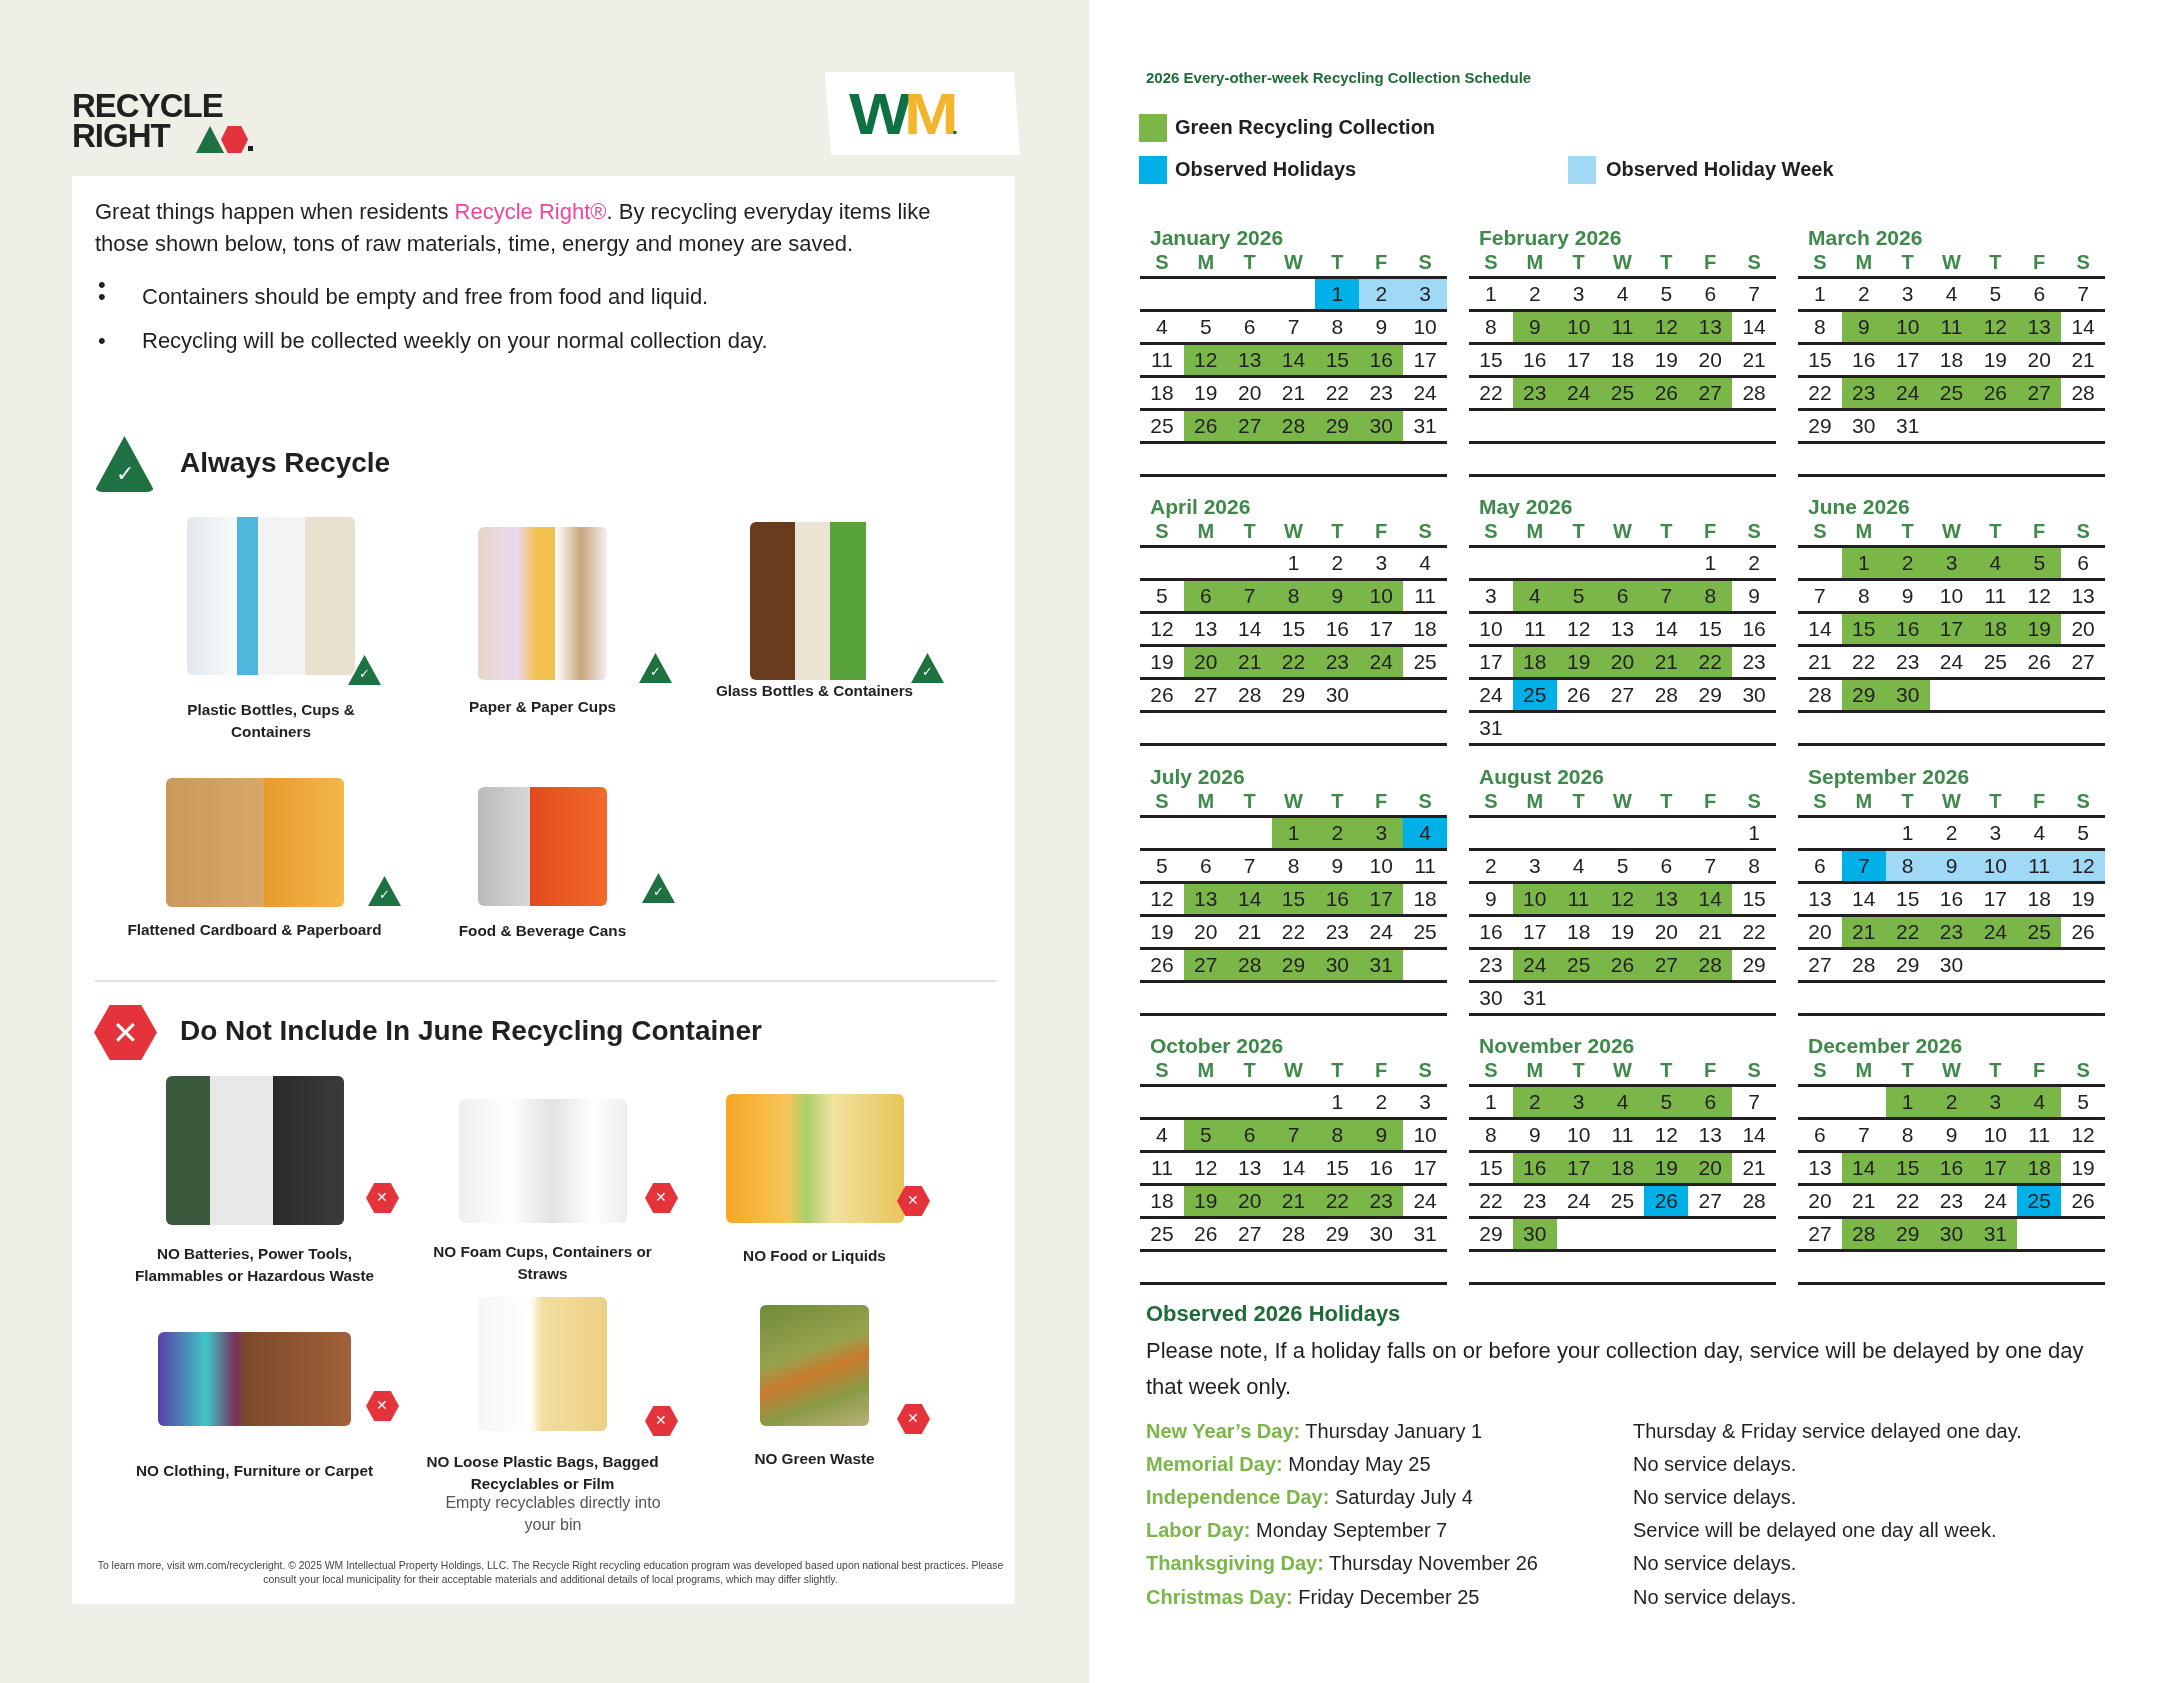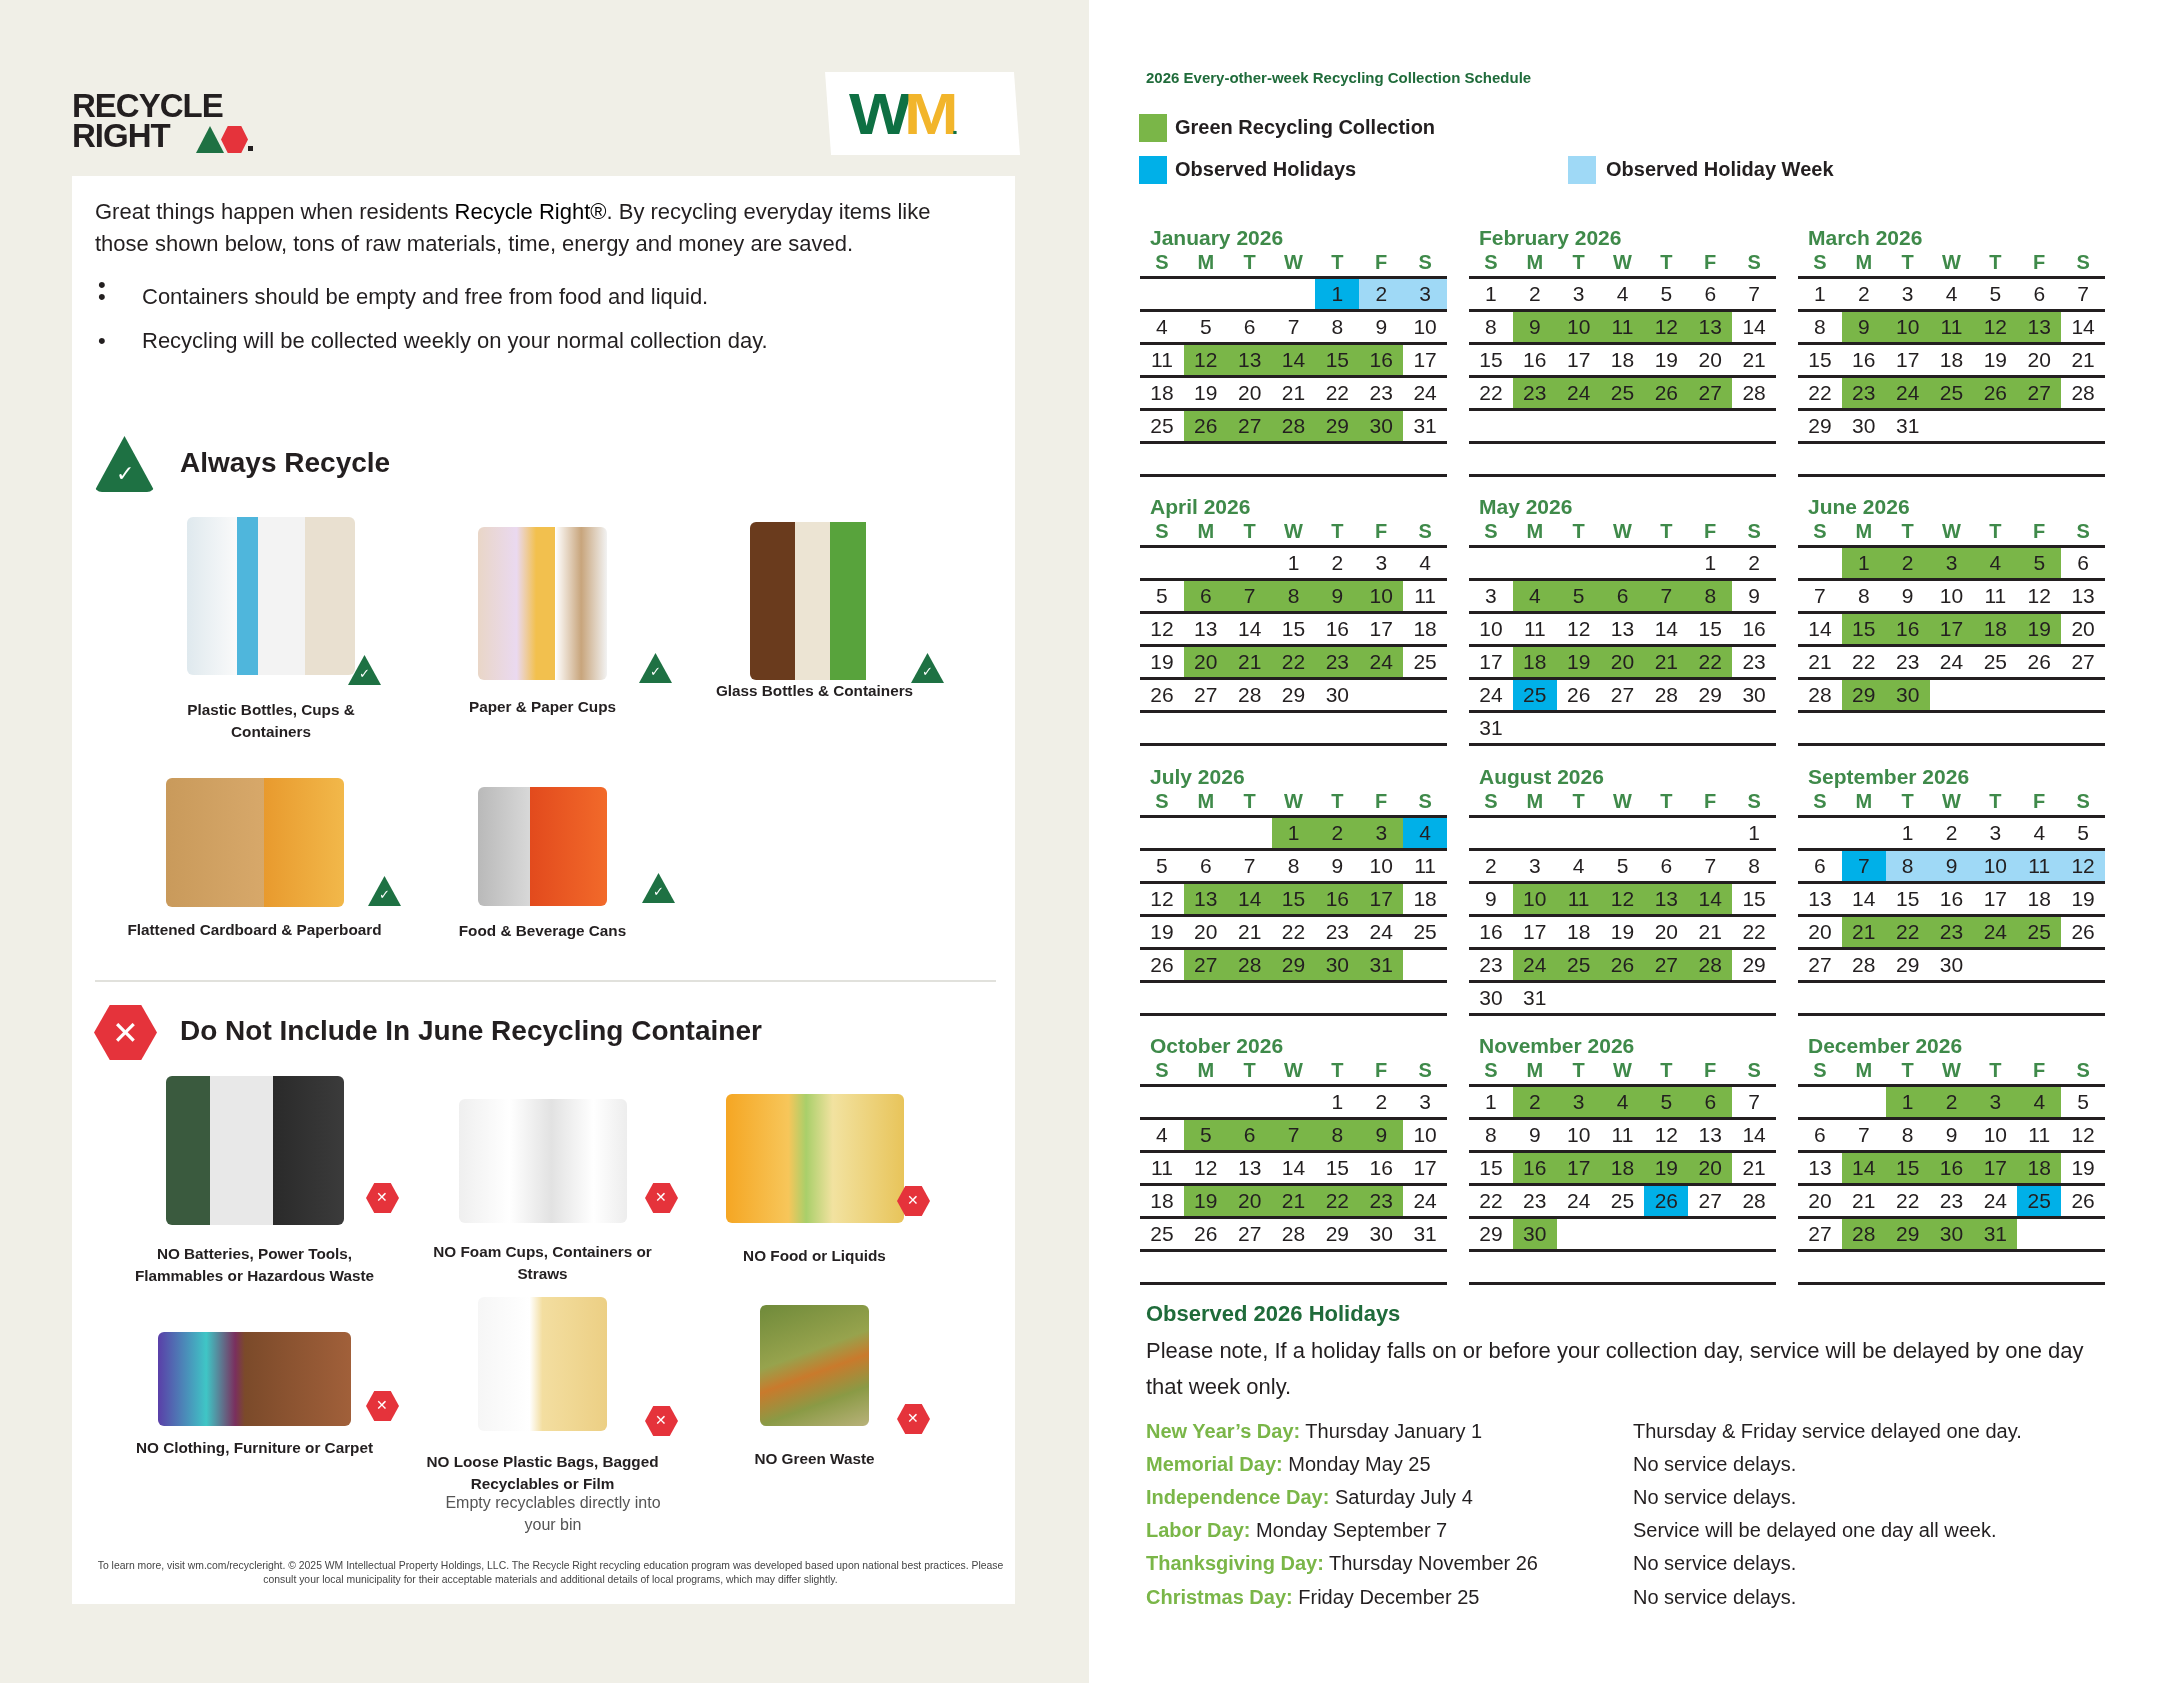--- a/index.html
+++ b/index.html
@@ -15,21 +15,21 @@
   .rr-hex { position: absolute; left: 149px; top: 35px; width: 27px; height: 27px; background: #e5333b; clip-path: polygon(25% 0, 75% 0, 100% 50%, 75% 100%, 25% 100%, 0 50%); }
   .rr-dot { position: absolute; left: 176px; top: 55px; width: 5px; height: 5px; background: #231f20; }
 
   .wm-box { left: 819px; top: 72px; width: 201px; height: 83px; background: #ffffff; clip-path: polygon(3% 0, 97% 0, 100% 100%, 6% 100%); }
   .wm-letters { position: absolute; left: 30px; top: 14px; font-family: "Liberation Sans", sans-serif; font-weight: bold; font-size: 57px; letter-spacing: -6px; line-height: 57px; transform: scaleX(1.15); transform-origin: left; }
   .wm-w { color: #0e7043; }
   .wm-m { color: #f2b52b; }
   .wm-dot { color: #0e7043; font-size: 20px; letter-spacing: 0; }
 
   .intro { position: absolute; left: 95px; top: 196px; width: 891px; font-size: 22px; line-height: 32px; color: #231f20; }
-  .intro .hl { color: #000000; }
+  .intro .hl { color: #ec4899; }
   .bullets { position: absolute; left: 95px; top: 269px; width: 891px; list-style: none; }
   .bullets li { position: relative; padding-left: 47px; font-size: 22px; line-height: 32px; margin-bottom: 12px; }
   .bullets li .dot { position: absolute; left: 3px; top: 0; }
 
   .sec-head { position: absolute; left: 180px; font-size: 28px; font-weight: bold; color: #231f20; }
   .tri-icon { position: absolute; width: 61px; height: 56px; background: #1e7143; clip-path: polygon(50% 0, 100% 100%, 0 100%); border-radius: 8px; }
   .tri-icon .chk { position: absolute; left: 22px; top: 25px; color: #fff; font-size: 22px; font-weight: bold; }
   .hex-icon { position: absolute; width: 63px; height: 55px; background: #e5333b; clip-path: polygon(25% 0, 75% 0, 100% 50%, 75% 100%, 25% 100%, 0 50%); }
   .hex-icon .x { position: absolute; left: 0; width: 100%; top: 9px; text-align: center; color: #fff; font-size: 32px; font-weight: bold; }
 
@@ -151,21 +151,21 @@
 <div class="badge-no" style="left:645px; top:1183px;"></div>
 
 <div class="item" style="left:686px; top:1094px;">
   <div class="pic" style="width:178px;height:129px;background:linear-gradient(90deg,#f5a623 0%,#f7c65a 35%,#a9cf6a 45%,#f2e2a0 60%,#e8c45a 100%);"></div>
   <div class="label" style="margin-top:22px;">NO Food or Liquids</div>
 </div>
 <div class="badge-no" style="left:897px; top:1186px;"></div>
 
 <div class="item" style="left:126px; top:1332px;">
   <div class="pic" style="width:193px;height:94px;background:linear-gradient(90deg,#5a3fa8 0%,#3fc6c6 25%,#7a2f5e 40%,#7b4a2a 45%,#a1603a 100%);"></div>
-  <div class="label" style="margin-top:11px;">NO Clothing, Furniture or Carpet</div>
+  <div class="label" style="margin-top:34px;">NO Clothing, Furniture or Carpet</div>
 </div>
 <div class="badge-no" style="left:366px; top:1391px;"></div>
 
 <div class="item" style="left:414px; top:1297px;">
   <div class="pic" style="width:129px;height:134px;background:linear-gradient(90deg,#f6f6f6 0%,#ffffff 40%,#f3dea0 50%,#eccf84 100%);"></div>
   <div class="label" style="margin-top:20px;">NO Loose Plastic Bags, Bagged Recyclables or Film</div>
 </div>
 <div class="badge-no" style="left:645px; top:1406px;"></div>
 
 <div class="item" style="left:686px; top:1305px;">

